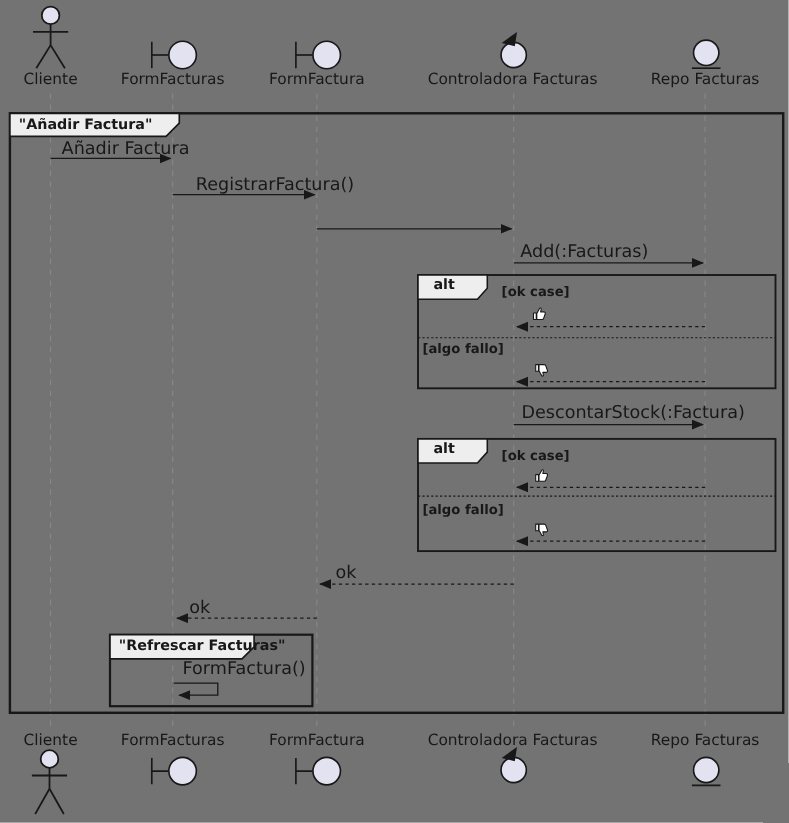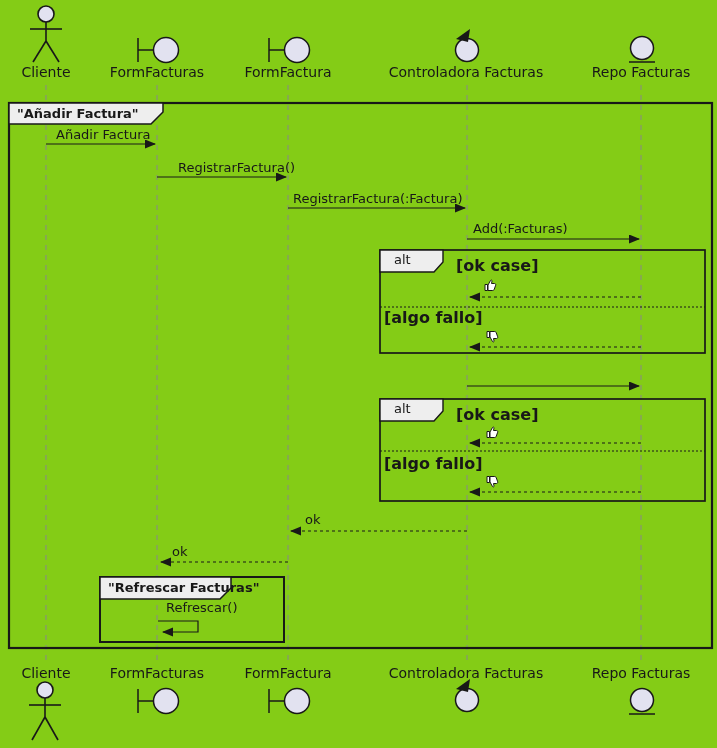--- a/index.html
+++ b/index.html
@@ -1,24 +1,24 @@
 <!DOCTYPE html>
 <html><head>
 <meta charset="utf-8">
 <style>
   html,body{margin:0;padding:0;background:#ffffff;}
   .stage{
-    position:relative;width:717px;height:748px;background:#84cc16;overflow:hidden;
+    position:relative;width:717px;height:748px;background:#737373;overflow:hidden;
     font-family:"DejaVu Sans","Liberation Sans",sans-serif;color:#181818;
   }
   .stage svg{position:absolute;left:0;top:0;}
-  .lbl{position:absolute;white-space:nowrap;font-size:13px;line-height:15px;color:#181818;}
+  .lbl{position:absolute;white-space:nowrap;font-size:16px;line-height:15px;color:#181818;}
   .plabel{font-size:14px;transform:translateX(-50%);}
-  .guard{font-size:16px;font-weight:bold;}
-  .op{font-size:13px;font-weight:normal;text-align:center;}
+  .guard{font-size:12px;font-weight:bold;}
+  .op{font-size:13px;font-weight:bold;text-align:center;}
   .ftitle{font-size:13px;font-weight:bold;}
 </style>
 </head>
 <body>
 
 <div class="stage">
 
   <svg width="717" height="748" viewBox="0 0 717 748">
     <defs>
       <marker id="ah" markerWidth="12" markerHeight="10" refX="10" refY="4.5" orient="auto" markerUnits="userSpaceOnUse">
@@ -151,25 +151,25 @@
   <div class="lbl plabel" style="left:157px;top:666px">FormFacturas</div>
   <div class="lbl plabel" style="left:288px;top:666px">FormFactura</div>
   <div class="lbl plabel" style="left:466px;top:666px">Controladora Facturas</div>
   <div class="lbl plabel" style="left:641px;top:666px">Repo Facturas</div>
 
   <div class="lbl ftitle" style="left:17px;top:106px">"Añadir Factura"</div>
   <div class="lbl ftitle" style="left:108px;top:580px">"Refrescar Facturas"</div>
 
   <div class="lbl" style="left:56px;top:127px">Añadir Factura</div>
   <div class="lbl" style="left:178px;top:160px">RegistrarFactura()</div>
-  <div class="lbl" style="left:293px;top:191px">RegistrarFactura(:Factura)</div>
   <div class="lbl" style="left:473px;top:221px">Add(:Facturas)</div>
+  <div class="lbl" style="left:474px;top:367px">DescontarStock(:Factura)</div>
   <div class="lbl" style="left:305px;top:512px">ok</div>
   <div class="lbl" style="left:172px;top:544px">ok</div>
-  <div class="lbl" style="left:166px;top:600px">Refrescar()</div>
+  <div class="lbl" style="left:166px;top:600px">FormFactura()</div>
 
   <div class="lbl op" style="left:394px;top:252px">alt</div>
   <div class="lbl guard" style="left:456px;top:258px">[ok case]</div>
   <div class="lbl guard" style="left:384px;top:310px">[algo fallo]</div>
   <div class="lbl op" style="left:394px;top:401px">alt</div>
   <div class="lbl guard" style="left:456px;top:407px">[ok case]</div>
   <div class="lbl guard" style="left:384px;top:456px">[algo fallo]</div>
 
 </div>
 

